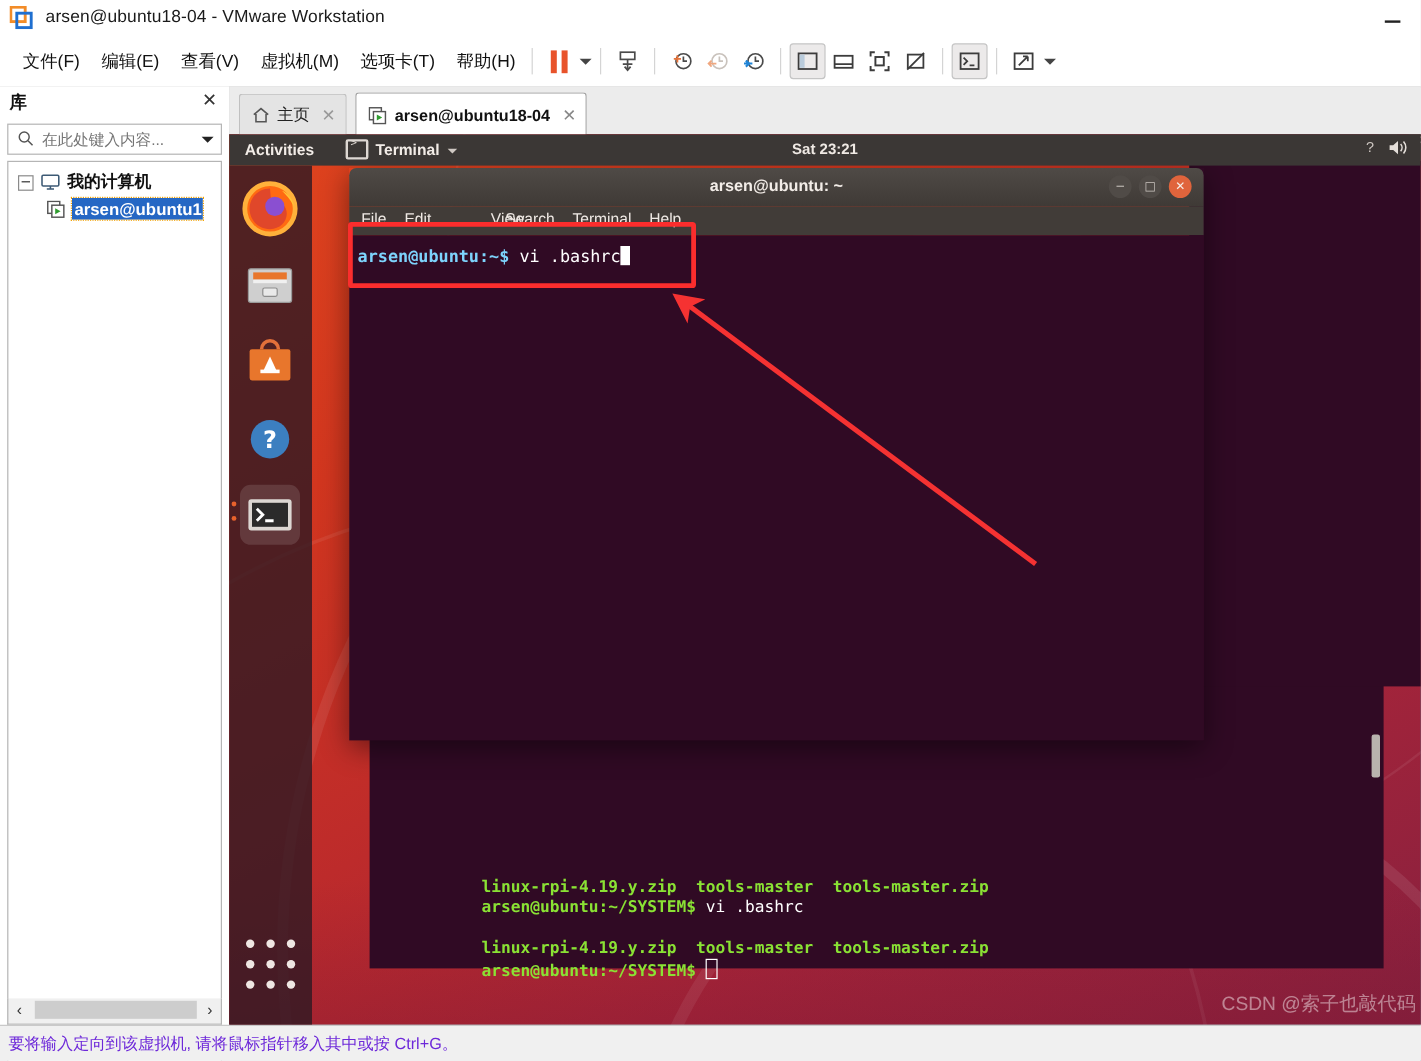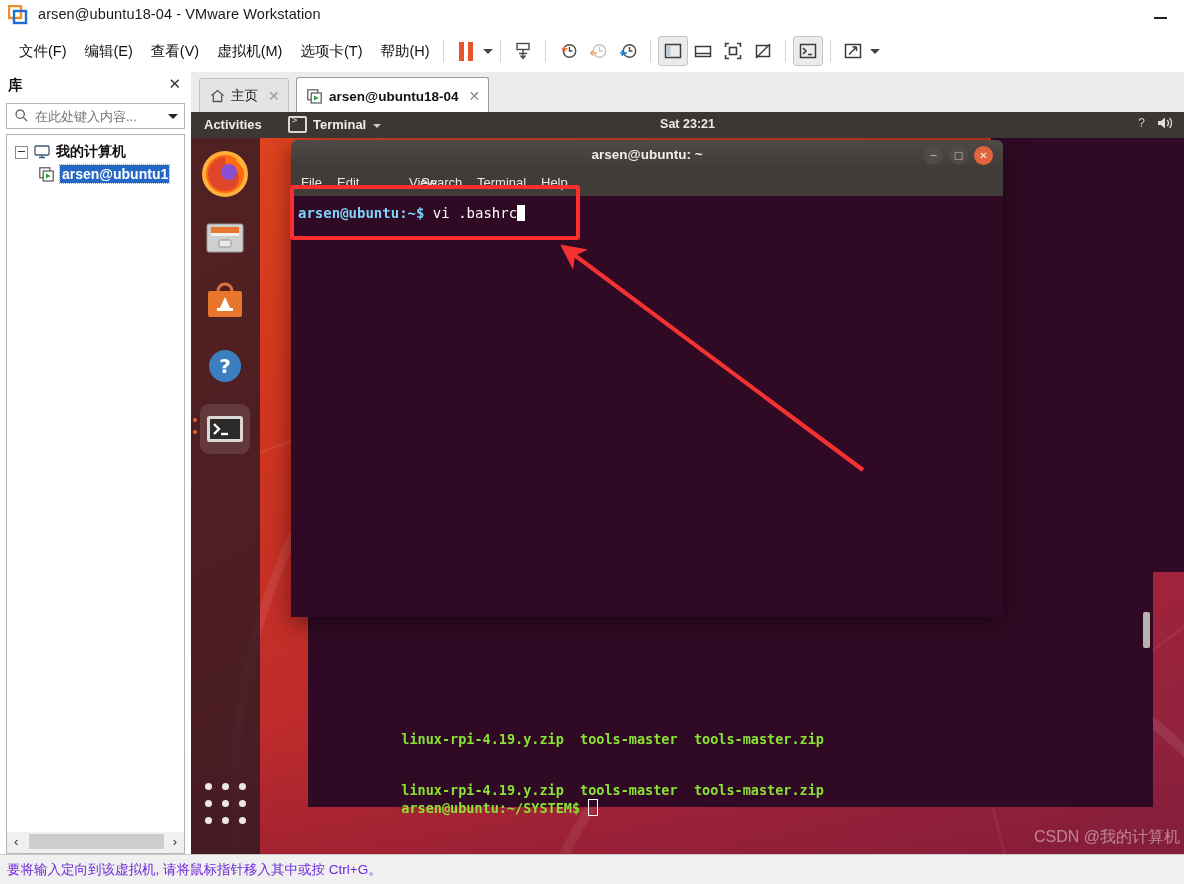--- a/index.html
+++ b/index.html
@@ -436,20 +436,23 @@
             </div>
           <div class="wbtn cl">
               <span>✕</span>
             </div>
         </div>
       </div>
       <div class="tb-body">
         <div class="bt-line" style="top:473px;">
           <span class="g">linux-rpi-4.19.y.zip  tools-master  tools-master.zip</span>
         </div>
+        <div class="bt-line" style="top:490px;">
+          <span class="g">arsen@ubuntu:~/SYSTEM$</span><span class="w"> vi .bashrc</span>
+        </div>
         <div class="bt-line" style="top:524px;">
           <span class="g">linux-rpi-4.19.y.zip  tools-master  tools-master.zip</span>
         </div>
         <div class="bt-line" style="top:541px;">
           <span class="g">arsen@ubuntu:~/SYSTEM$</span><span class="w"> </span><span class="bt-cursor"></span>
         </div>
         <div class="sbar"></div>
       </div>
     </div>
 
@@ -484,20 +487,20 @@
     <div class="redbox"></div>
     <svg class="arrow-svg" viewBox="0 0 993 742">
       <defs>
         <marker id="ahead" markerWidth="6" markerHeight="6" refX="4.6" refY="3" orient="auto">
           <path d="M0,0 L6,3 L0,6 L1.6,3 Z" fill="#f53232"></path>
         </marker>
       </defs>
       <line x1="672" y1="358" x2="374" y2="136" stroke="#f53232" stroke-width="4.2" marker-end="url(#ahead)"></line>
     </svg>
 
-    <div class="watermark">CSDN @我的计算机</div>
+    <div class="watermark">CSDN @索子也敲代码</div>
   </div>
 
   <div class="statusbar">
     <div class="txt">要将输入定向到该虚拟机, 请将鼠标指针移入其中或按 Ctrl+G。</div>
   </div>
 
 </div>
 
 </body></html>

